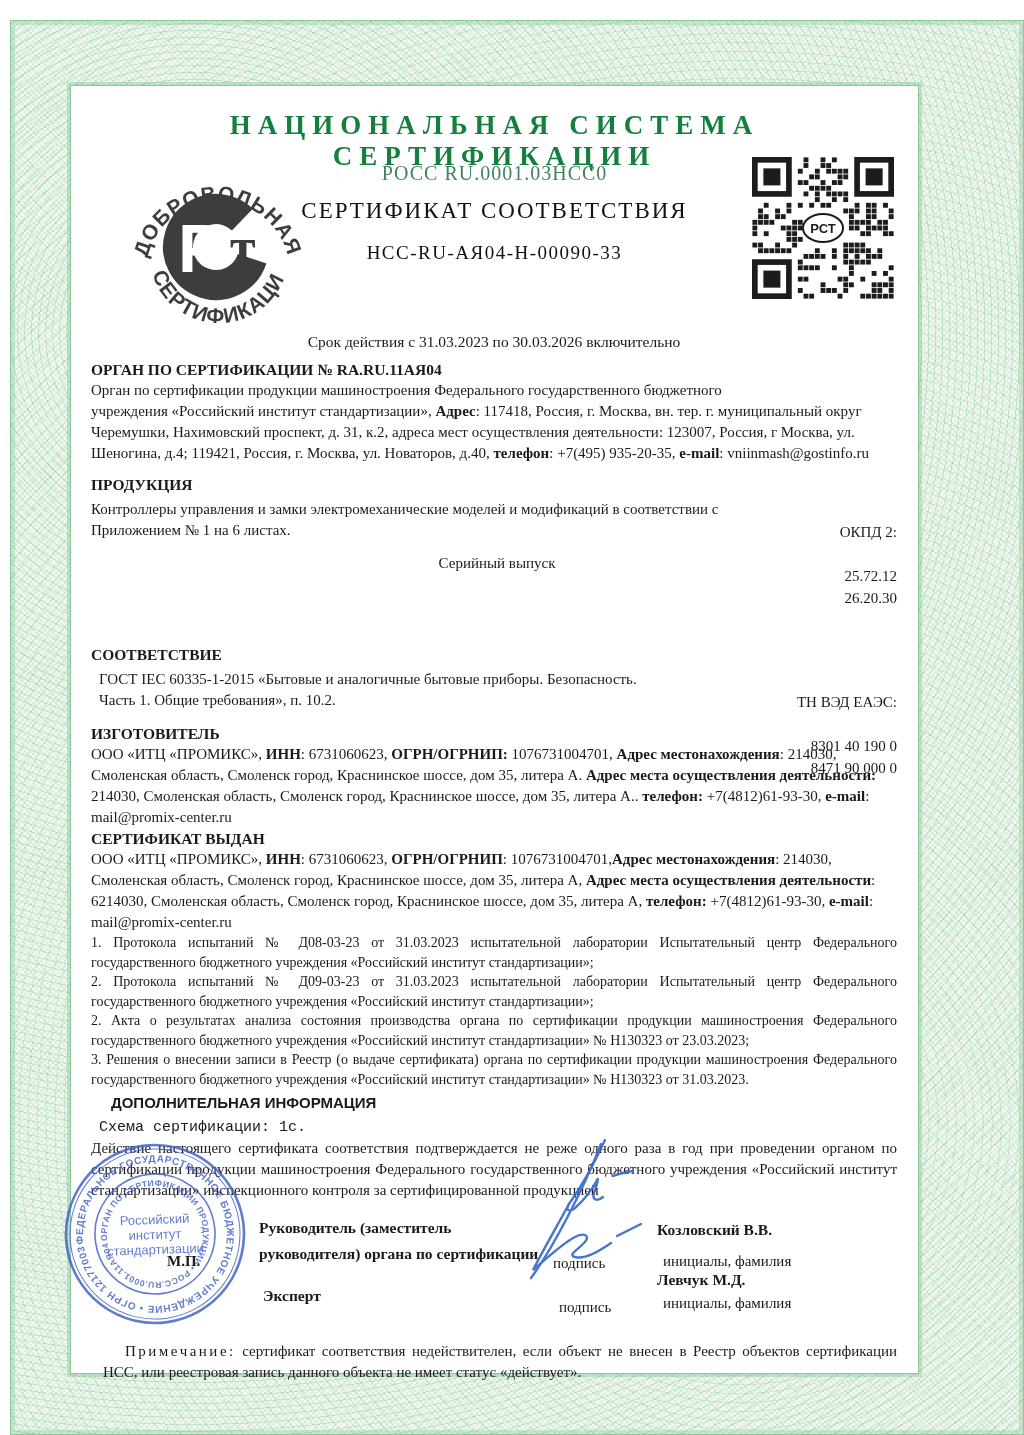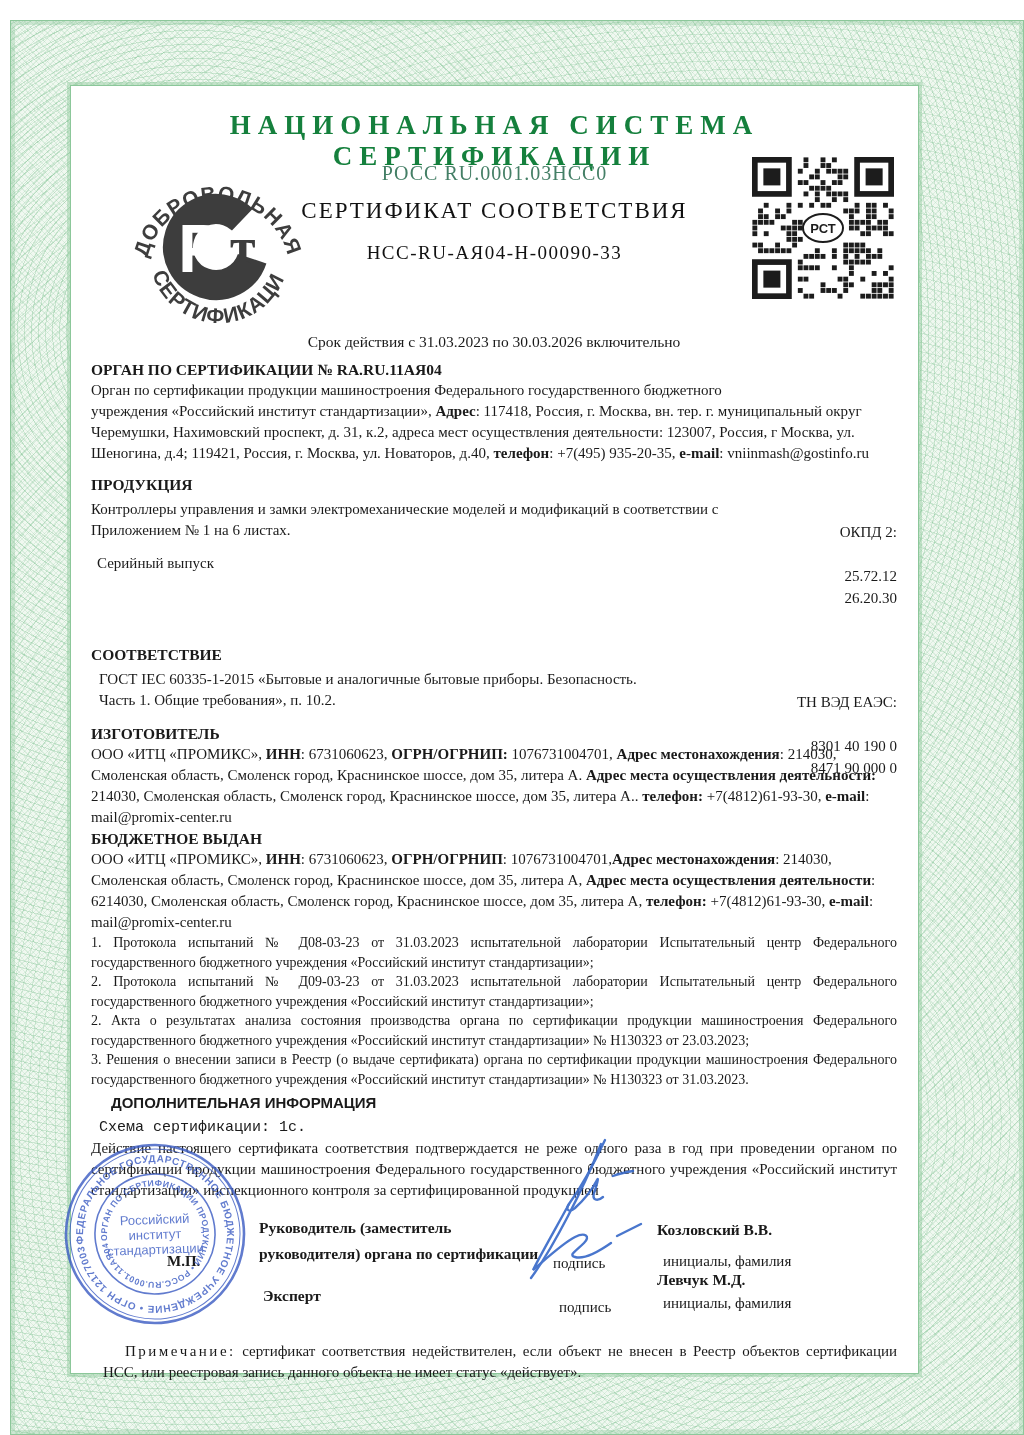--- a/index.html
+++ b/index.html
@@ -31,21 +31,21 @@
   
   .body{position:absolute;top:245px;left:20px;right:21px;font-size:15px;line-height:21px;}
   .validity{text-align:center;margin:0 0 7px 0;font-size:15.5px;}
   .sec-head{font-weight:bold;font-size:15.5px;margin:0;}
   .sec-head.sans{font-family:"Liberation Sans",sans-serif;font-size:15px;margin-left:20px;}
   p{margin:0;}
   .b{font-weight:bold;}
   .ls{letter-spacing:2.5px;}
   .row{position:relative;padding-right:132px;}
   .right-col{position:absolute;right:0;top:0;text-align:right;line-height:22px;white-space:pre-line;}
-  .serial{margin:12px 0 0 6px;}
+  .serial{margin:12px 0 0 6px;text-align:center;}
   .gap1{margin-top:70px;}
   .indent{padding-left:8px;}
   .just{text-align:justify;}
   .items p{font-size:14px;line-height:19.5px;text-align:justify;margin:0;}
   .note{margin-top:8px;padding-left:12px;text-align:justify;text-indent:22px;}
   
   .sig{position:relative;height:122px;margin-top:10px;}
   .sig .abs{position:absolute;white-space:nowrap;}
   .mp{left:76px;top:40px;font-weight:bold;}
   .lead{left:168px;top:4px;font-weight:bold;font-size:15.5px;line-height:26px;}
@@ -301,21 +301,21 @@
         <div class="right-col">
           <span>ТН ВЭД ЕАЭС:</span><br>
           <span>8301 40 190 0
 8471 90 000 0</span>
         </div>
       </div>
 
       <p class="sec-head" style="margin-top:12px;">ИЗГОТОВИТЕЛЬ</p>
       <p><span>ООО «ИТЦ «ПРОМИКС», </span><span class="b">ИНН</span><span>: 6731060623, </span><span class="b">ОГРН/ОГРНИП:</span><span> 1076731004701,  </span><span class="b">Адрес местонахождения</span><span>: 214030, Смоленская область, Смоленск город, Краснинское шоссе, дом 35, литера А. </span><span class="b">Адрес места осуществления деятельности:</span><span> 214030, Смоленская область, Смоленск город, Краснинское шоссе, дом 35, литера А.. </span><span class="b">телефон:</span><span> +7(4812)61-93-30, </span><span class="b">e-mail</span><span>: mail@promix-center.ru</span></p>
 
-      <p class="sec-head">БЮДЖЕТНОЕ ВЫДАН</p>
+      <p class="sec-head">СЕРТИФИКАТ ВЫДАН</p>
       <p><span>ООО «ИТЦ «ПРОМИКС», </span><span class="b">ИНН</span><span>: 6731060623, </span><span class="b">ОГРН/ОГРНИП</span><span>: 1076731004701,</span><span class="b">Адрес местонахождения</span><span>: 214030, Смоленская область, Смоленск город, Краснинское шоссе, дом 35, литера А,  </span><span class="b">Адрес места осуществления деятельности</span><span>: 6214030, Смоленская область, Смоленск город, Краснинское шоссе, дом 35, литера А, </span><span class="b">телефон:</span><span> +7(4812)61-93-30, </span><span class="b">e-mail</span><span>: mail@promix-center.ru</span></p>
 
       <div class="items">
         <p>1. Протокола испытаний № Д08-03-23 от 31.03.2023 испытательной лаборатории Испытательный центр Федерального государственного бюджетного учреждения «Российский институт стандартизации»;</p>
         <p>2. Протокола испытаний № Д09-03-23 от 31.03.2023 испытательной лаборатории Испытательный центр Федерального государственного бюджетного учреждения «Российский институт стандартизации»;</p>
         <p>2. Акта о результатах анализа состояния производства органа по сертификации продукции машиностроения Федерального государственного бюджетного учреждения «Российский институт стандартизации» № Н130323 от 23.03.2023;</p>
         <p>3. Решения о внесении записи в Реестр (о выдаче сертификата) органа по сертификации продукции машиностроения Федерального государственного бюджетного учреждения «Российский институт стандартизации» № Н130323 от 31.03.2023.</p>
       </div>
 
       <p class="sec-head sans" style="margin-top:3px;">ДОПОЛНИТЕЛЬНАЯ ИНФОРМАЦИЯ</p>

